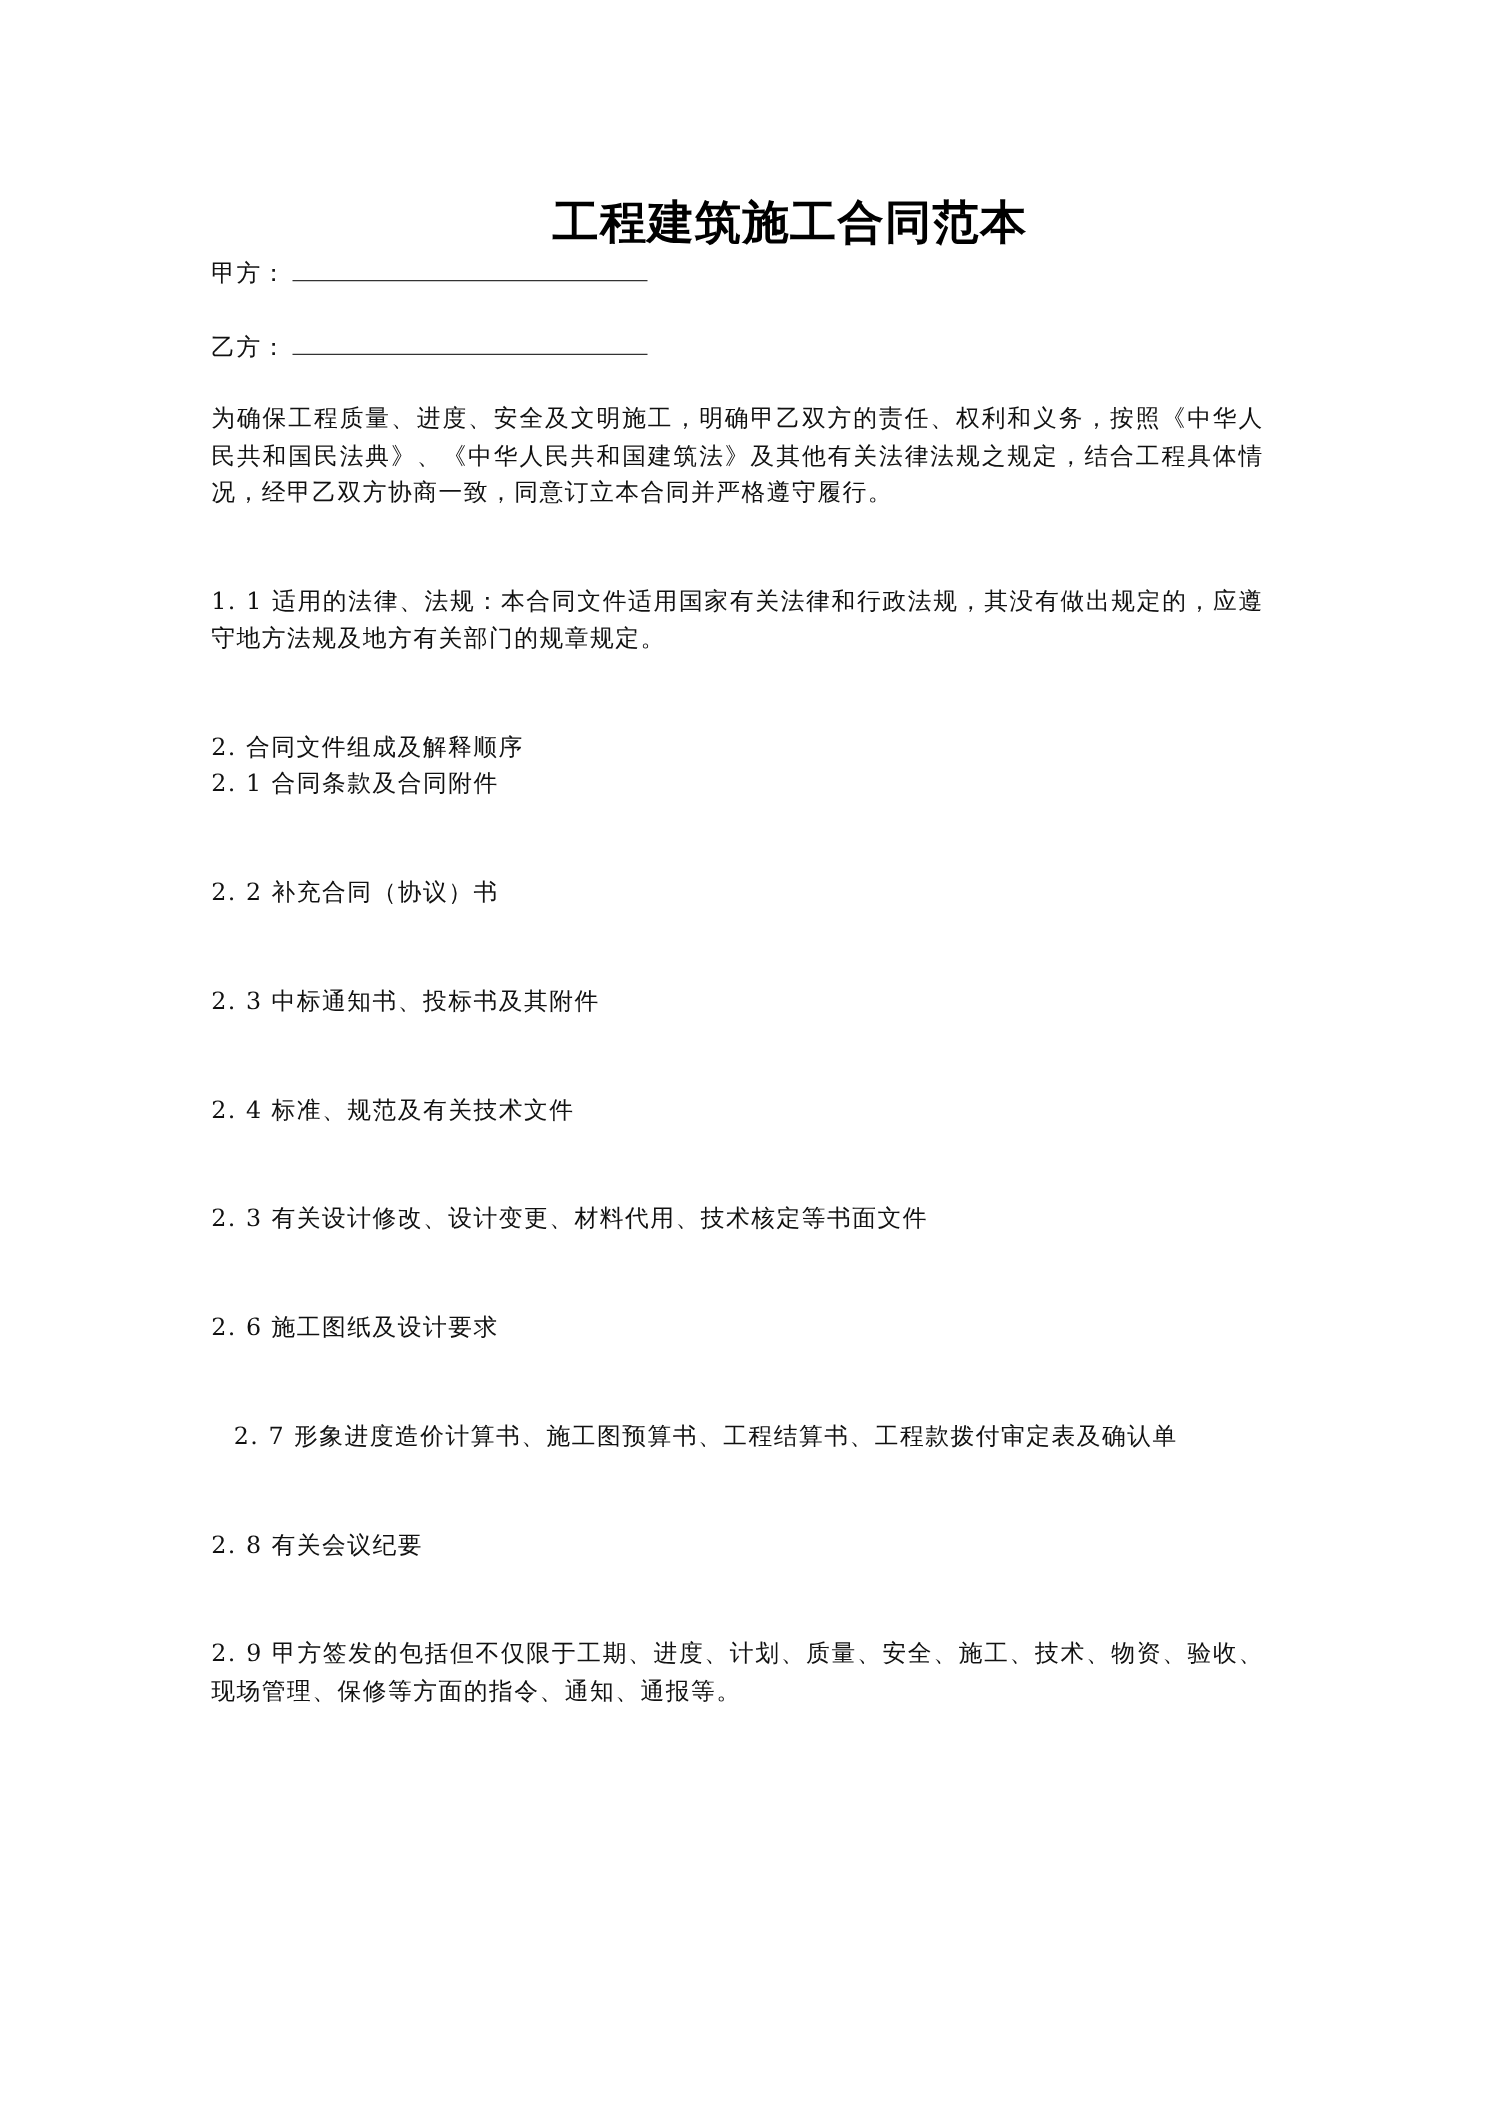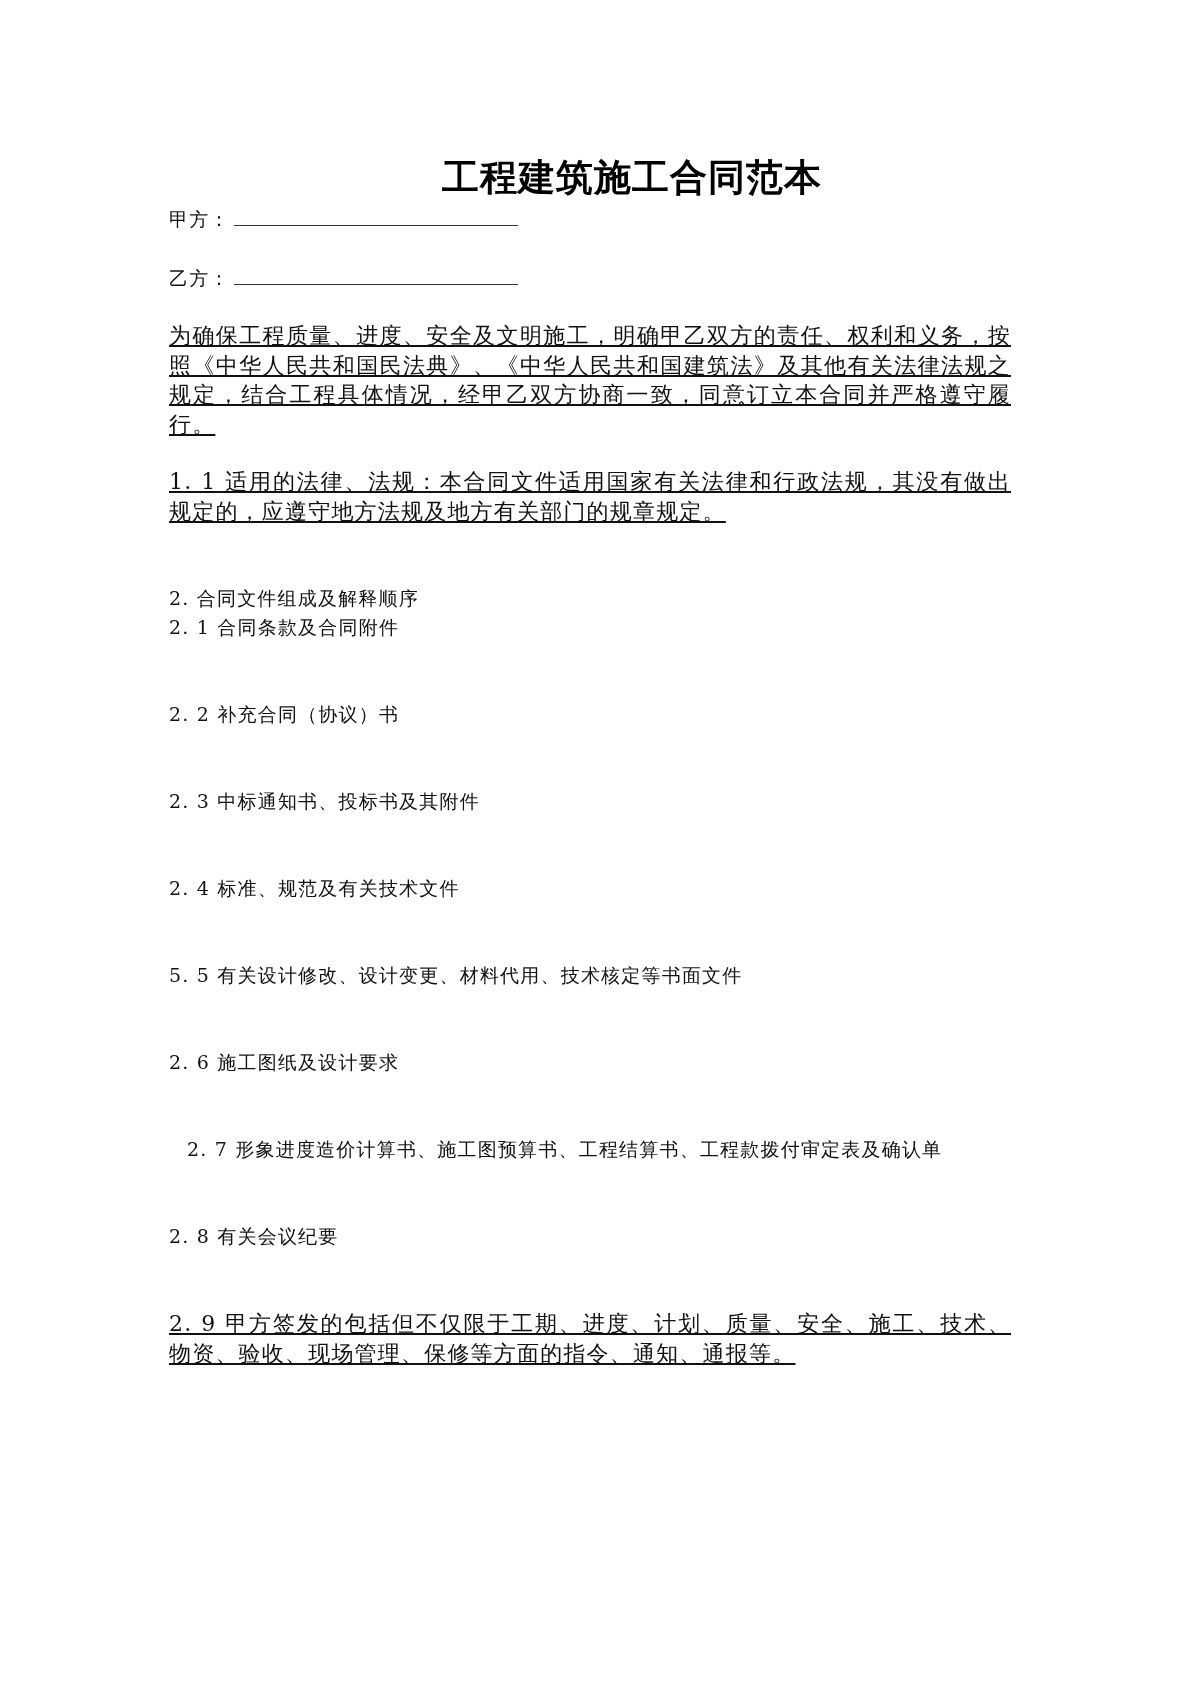--- a/index.html
+++ b/index.html
@@ -44,26 +44,25 @@
       font-size: 19px;
       line-height: 29px;
       letter-spacing: 1.2px;
       white-space: nowrap;
       color: #111111;
     }
     .para {
       position: absolute;
       left: 169px;
       width: 842px;
-      font-size: 22px;
+      font-size: 19px;
       line-height: 29.5px;
       letter-spacing: 1.2px;
       text-align: justify;
       color: #111111;
-      text-decoration: underline;
     }
     .party-label {
       display: inline-block;
     }
     .blank {
       display: inline-block;
       width: 284px;
       height: 1px;
       border-bottom: 1px solid #333333;
       vertical-align: baseline;
@@ -94,21 +93,21 @@
   <div class="line" style="top:584px;">2. 合同文件组成及解释顺序</div>
 
   <div class="line" style="top:613px;">2. 1 合同条款及合同附件</div>
 
   <div class="line" style="top:700px;">2. 2 补充合同（协议）书</div>
 
   <div class="line" style="top:787px;">2. 3 中标通知书、投标书及其附件</div>
 
   <div class="line" style="top:874px;">2. 4 标准、规范及有关技术文件</div>
 
-  <div class="line" style="top:961px;">5. 5 有关设计修改、设计变更、材料代用、技术核定等书面文件</div>
+  <div class="line" style="top:961px;">2. 3 有关设计修改、设计变更、材料代用、技术核定等书面文件</div>
 
   <div class="line" style="top:1048px;">2. 6 施工图纸及设计要求</div>
 
   <div class="line" style="top:1135px;margin-left:18px;">2. 7 形象进度造价计算书、施工图预算书、工程结算书、工程款拨付审定表及确认单</div>
 
   <div class="line" style="top:1222px;">2. 8 有关会议纪要</div>
 
   <div class="para" style="top:1309px;">2. 9 甲方签发的包括但不仅限于工期、进度、计划、质量、安全、施工、技术、物资、验收、现场管理、保修等方面的指令、通知、通报等。</div>
 
 </div>

